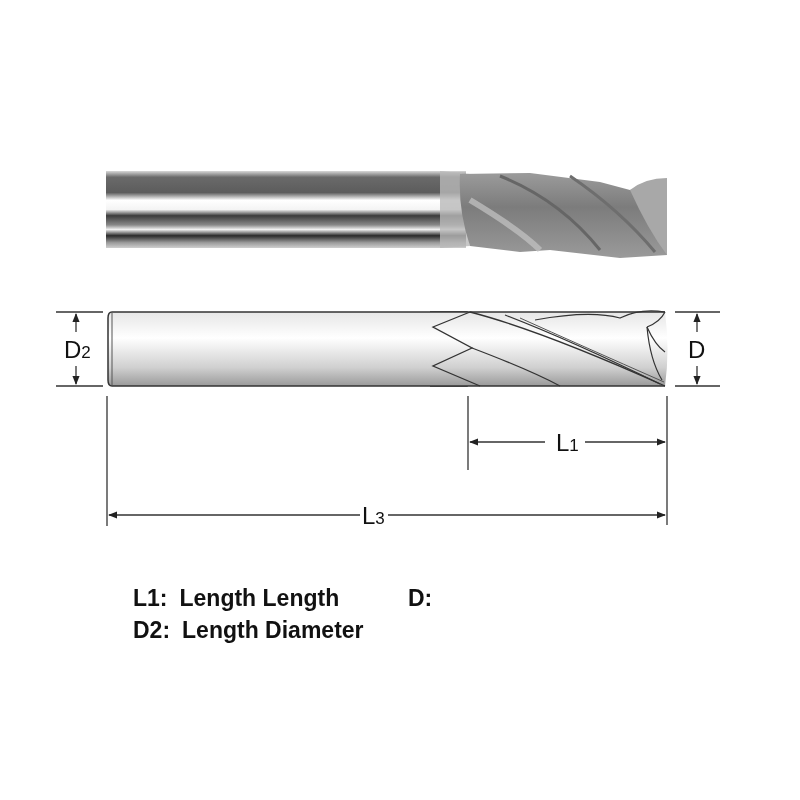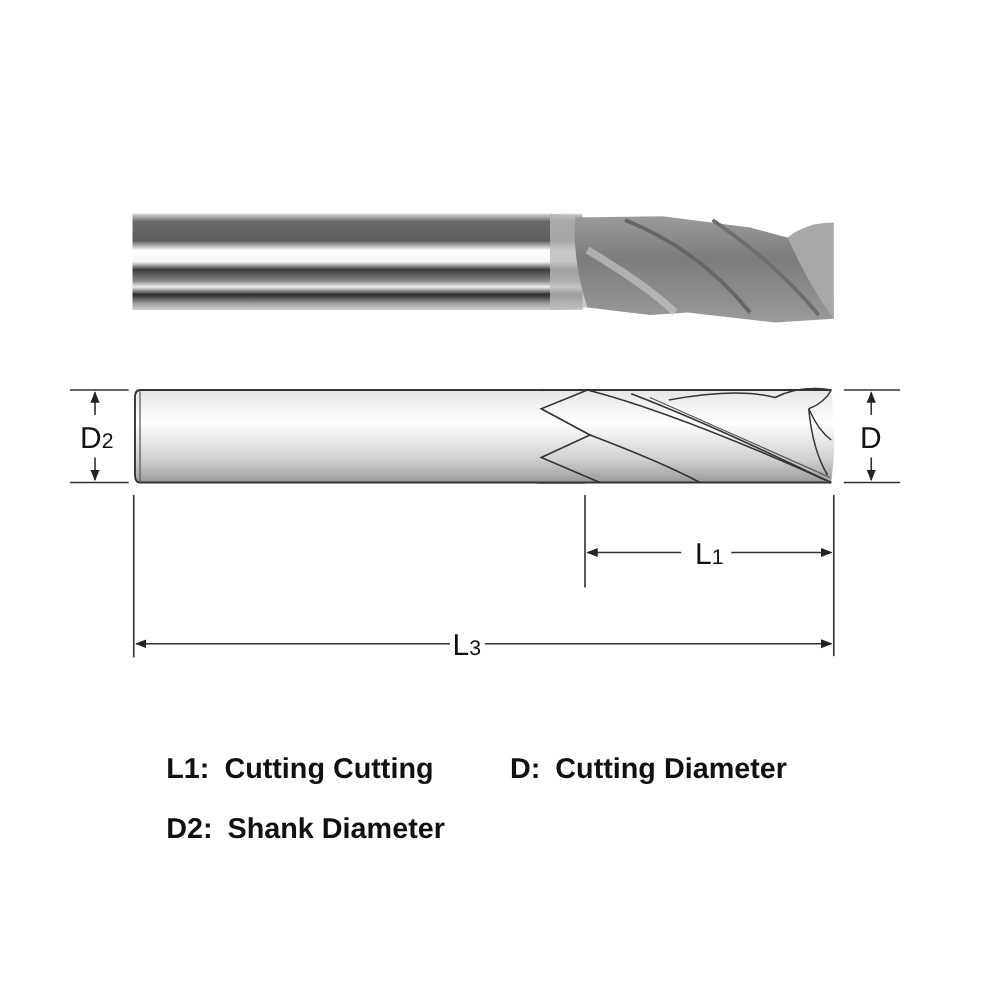--- a/index.html
+++ b/index.html
@@ -1,21 +1,21 @@
 <!DOCTYPE html>
 <html><head>
   <meta charset="utf-8">
   <style>
     html, body { margin: 0; padding: 0; background: #ffffff; }
     body { width: 800px; height: 800px; position: relative; overflow: hidden; font-family: "Liberation Sans", sans-serif; }
     #diagram { position: absolute; left: 0; top: 0; width: 800px; height: 800px; }
     .dimlabel { font-family: "Liberation Sans", sans-serif; font-size: 24px; fill: #111; }
     .dimsub { font-size: 17px; }
     .legend { position: absolute; left: 133px; top: 582px; width: 560px; font-size: 23px; font-weight: bold; color: #111; }
-    .legend-row { display: flex; height: 32px; align-items: center; margin-top: 16px; }
+    .legend-row { display: flex; height: 32px; align-items: center; }
     .legend-cell { display: flex; white-space: nowrap; }
     .legend-cell.left { width: 275px; }
     .legend-key { margin-right: 12px; }
   </style>
 </head>
 <body>
 
 <svg id="diagram" viewBox="0 0 800 800" xmlns="http://www.w3.org/2000/svg">
   <defs>
     <linearGradient id="photoShank" x1="0" y1="0" x2="0" y2="1">
@@ -109,26 +109,25 @@
   </g>
   <text class="dimlabel" x="362" y="524">
     <tspan>L</tspan><tspan class="dimsub">3</tspan>
   </text>
 </svg>
 
 <div class="legend">
   <div class="legend-row">
     <div class="legend-cell left">
       <span class="legend-key">L1:</span>
-      <span>Cutting Cutting</span>
+      <span>Length Length</span>
     </div>
     <div class="legend-cell">
       <span class="legend-key">D:</span>
-      <span>Cutting Diameter</span>
     </div>
   </div>
   <div class="legend-row">
     <div class="legend-cell">
       <span class="legend-key">D2:</span>
-      <span>Shank Diameter</span>
+      <span>Length Diameter</span>
     </div>
   </div>
 </div>
 
 </body></html>

